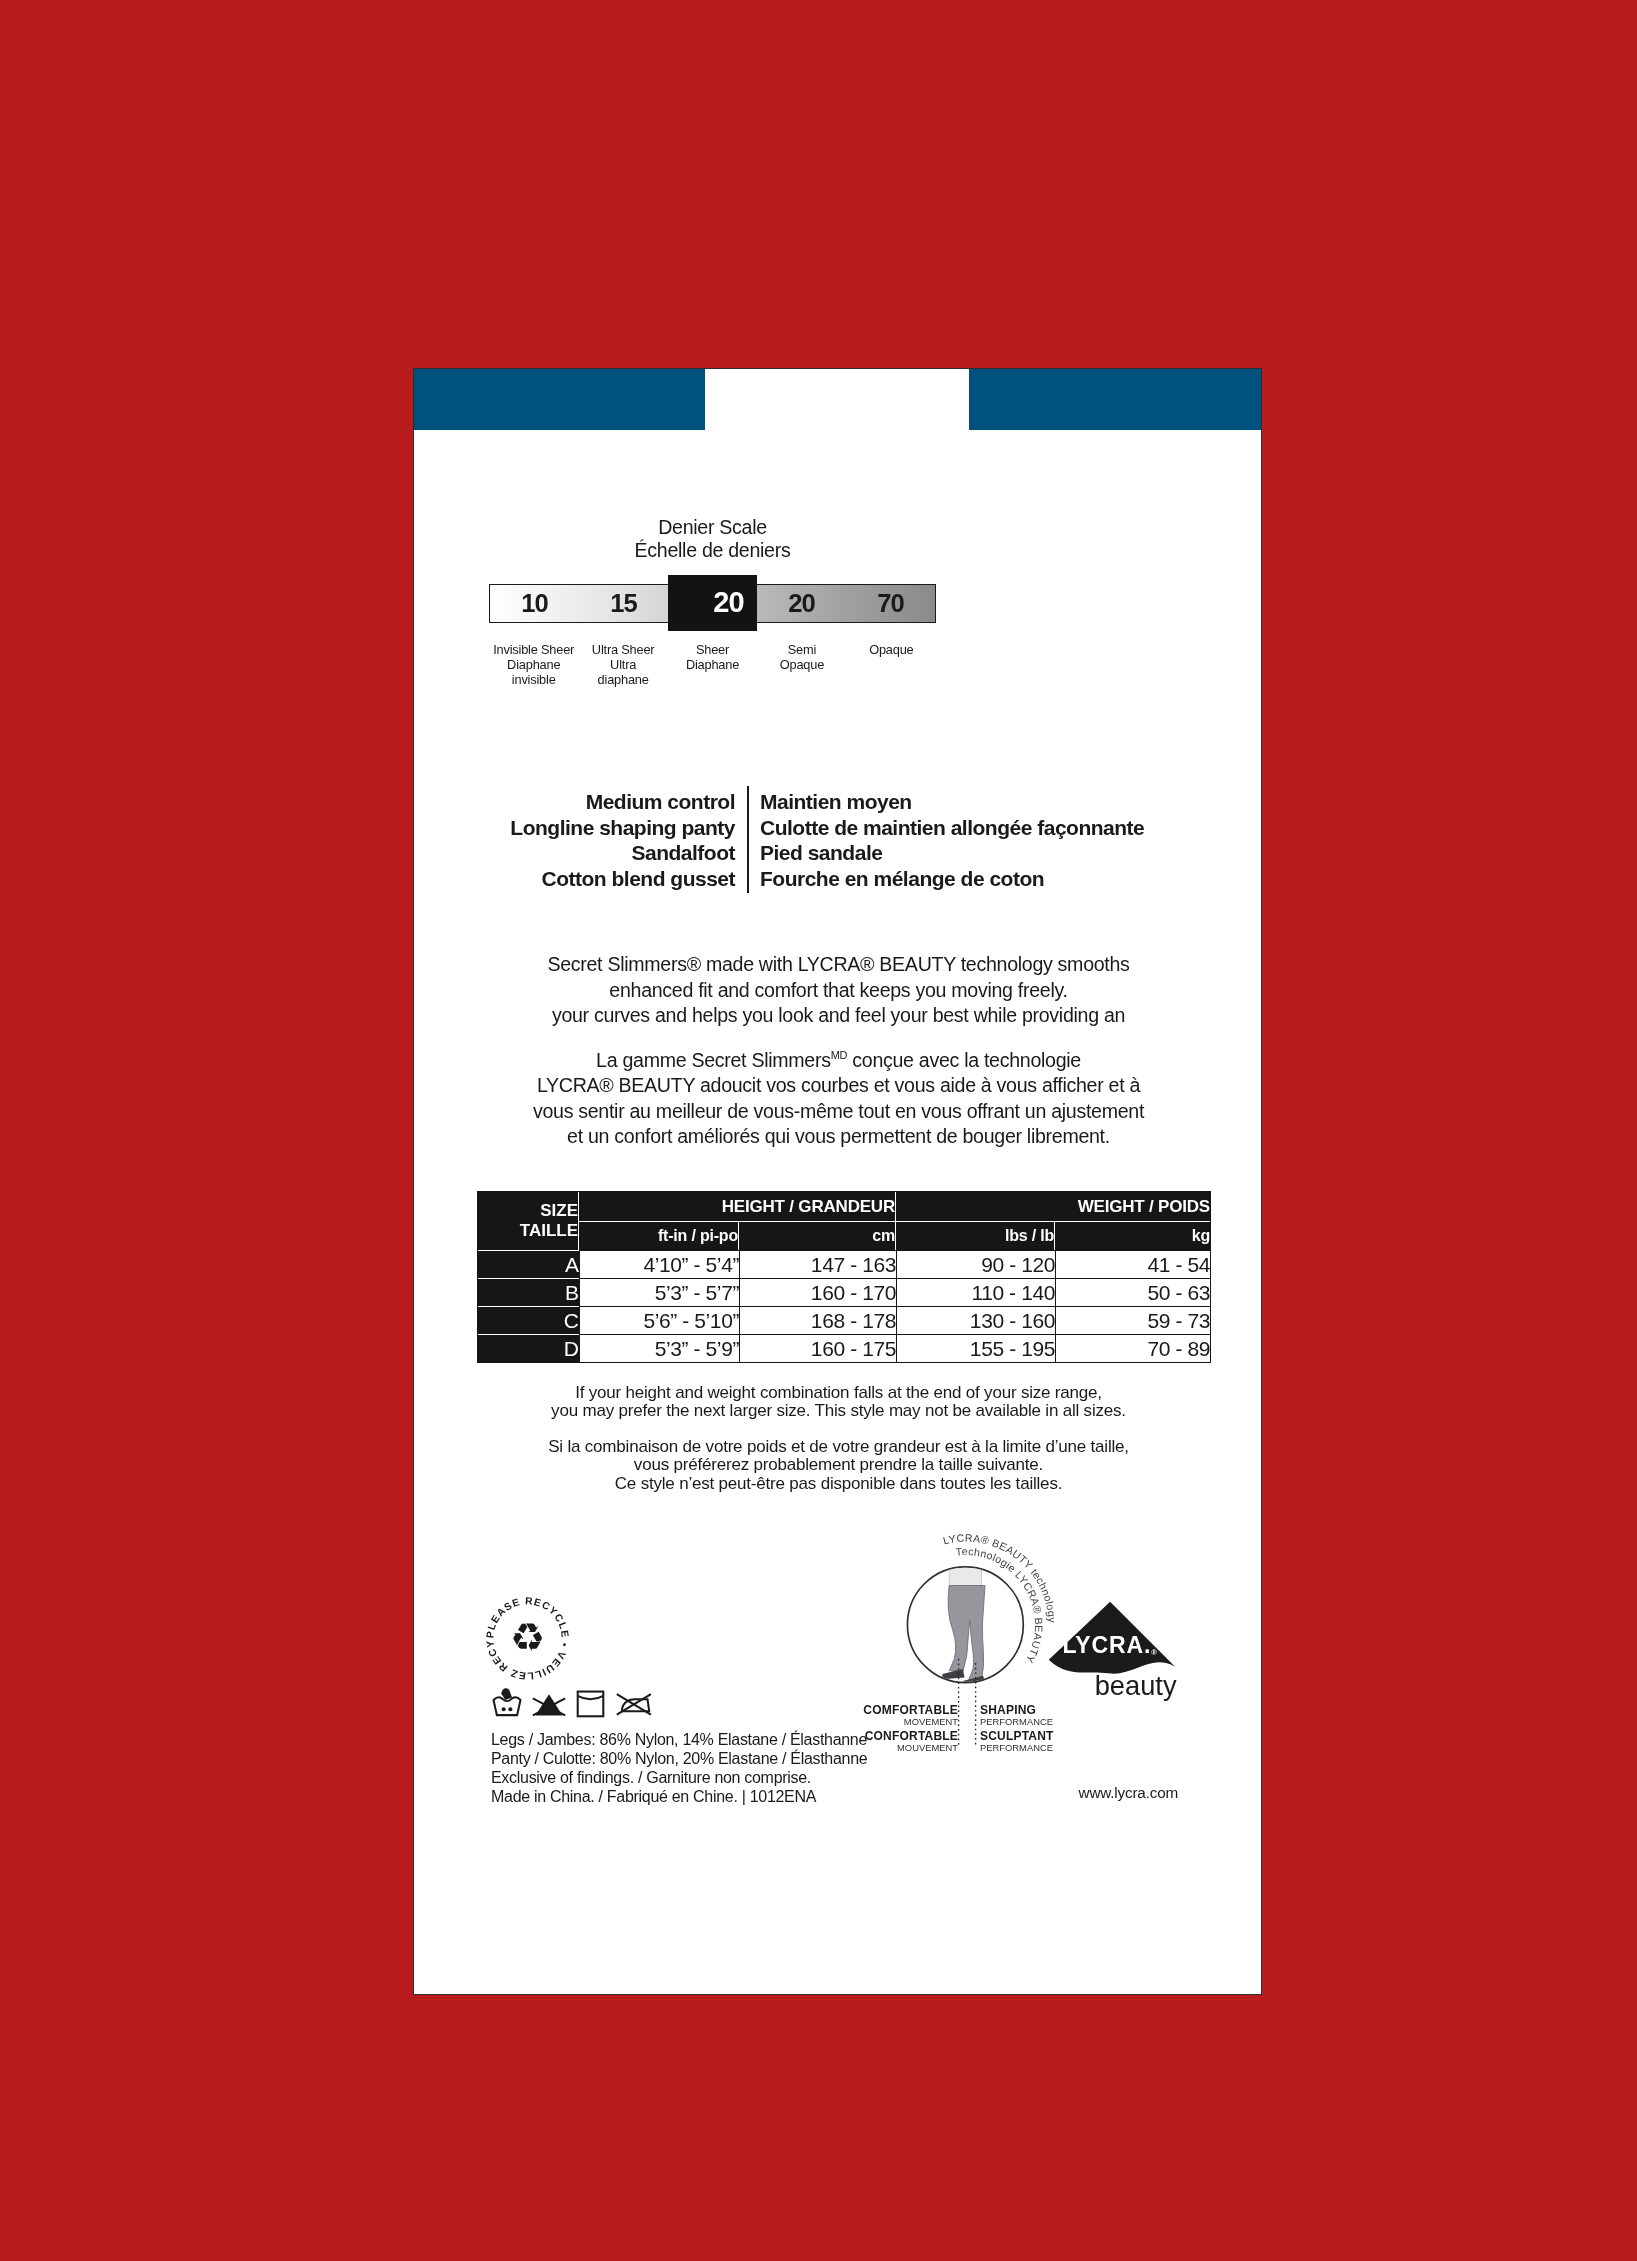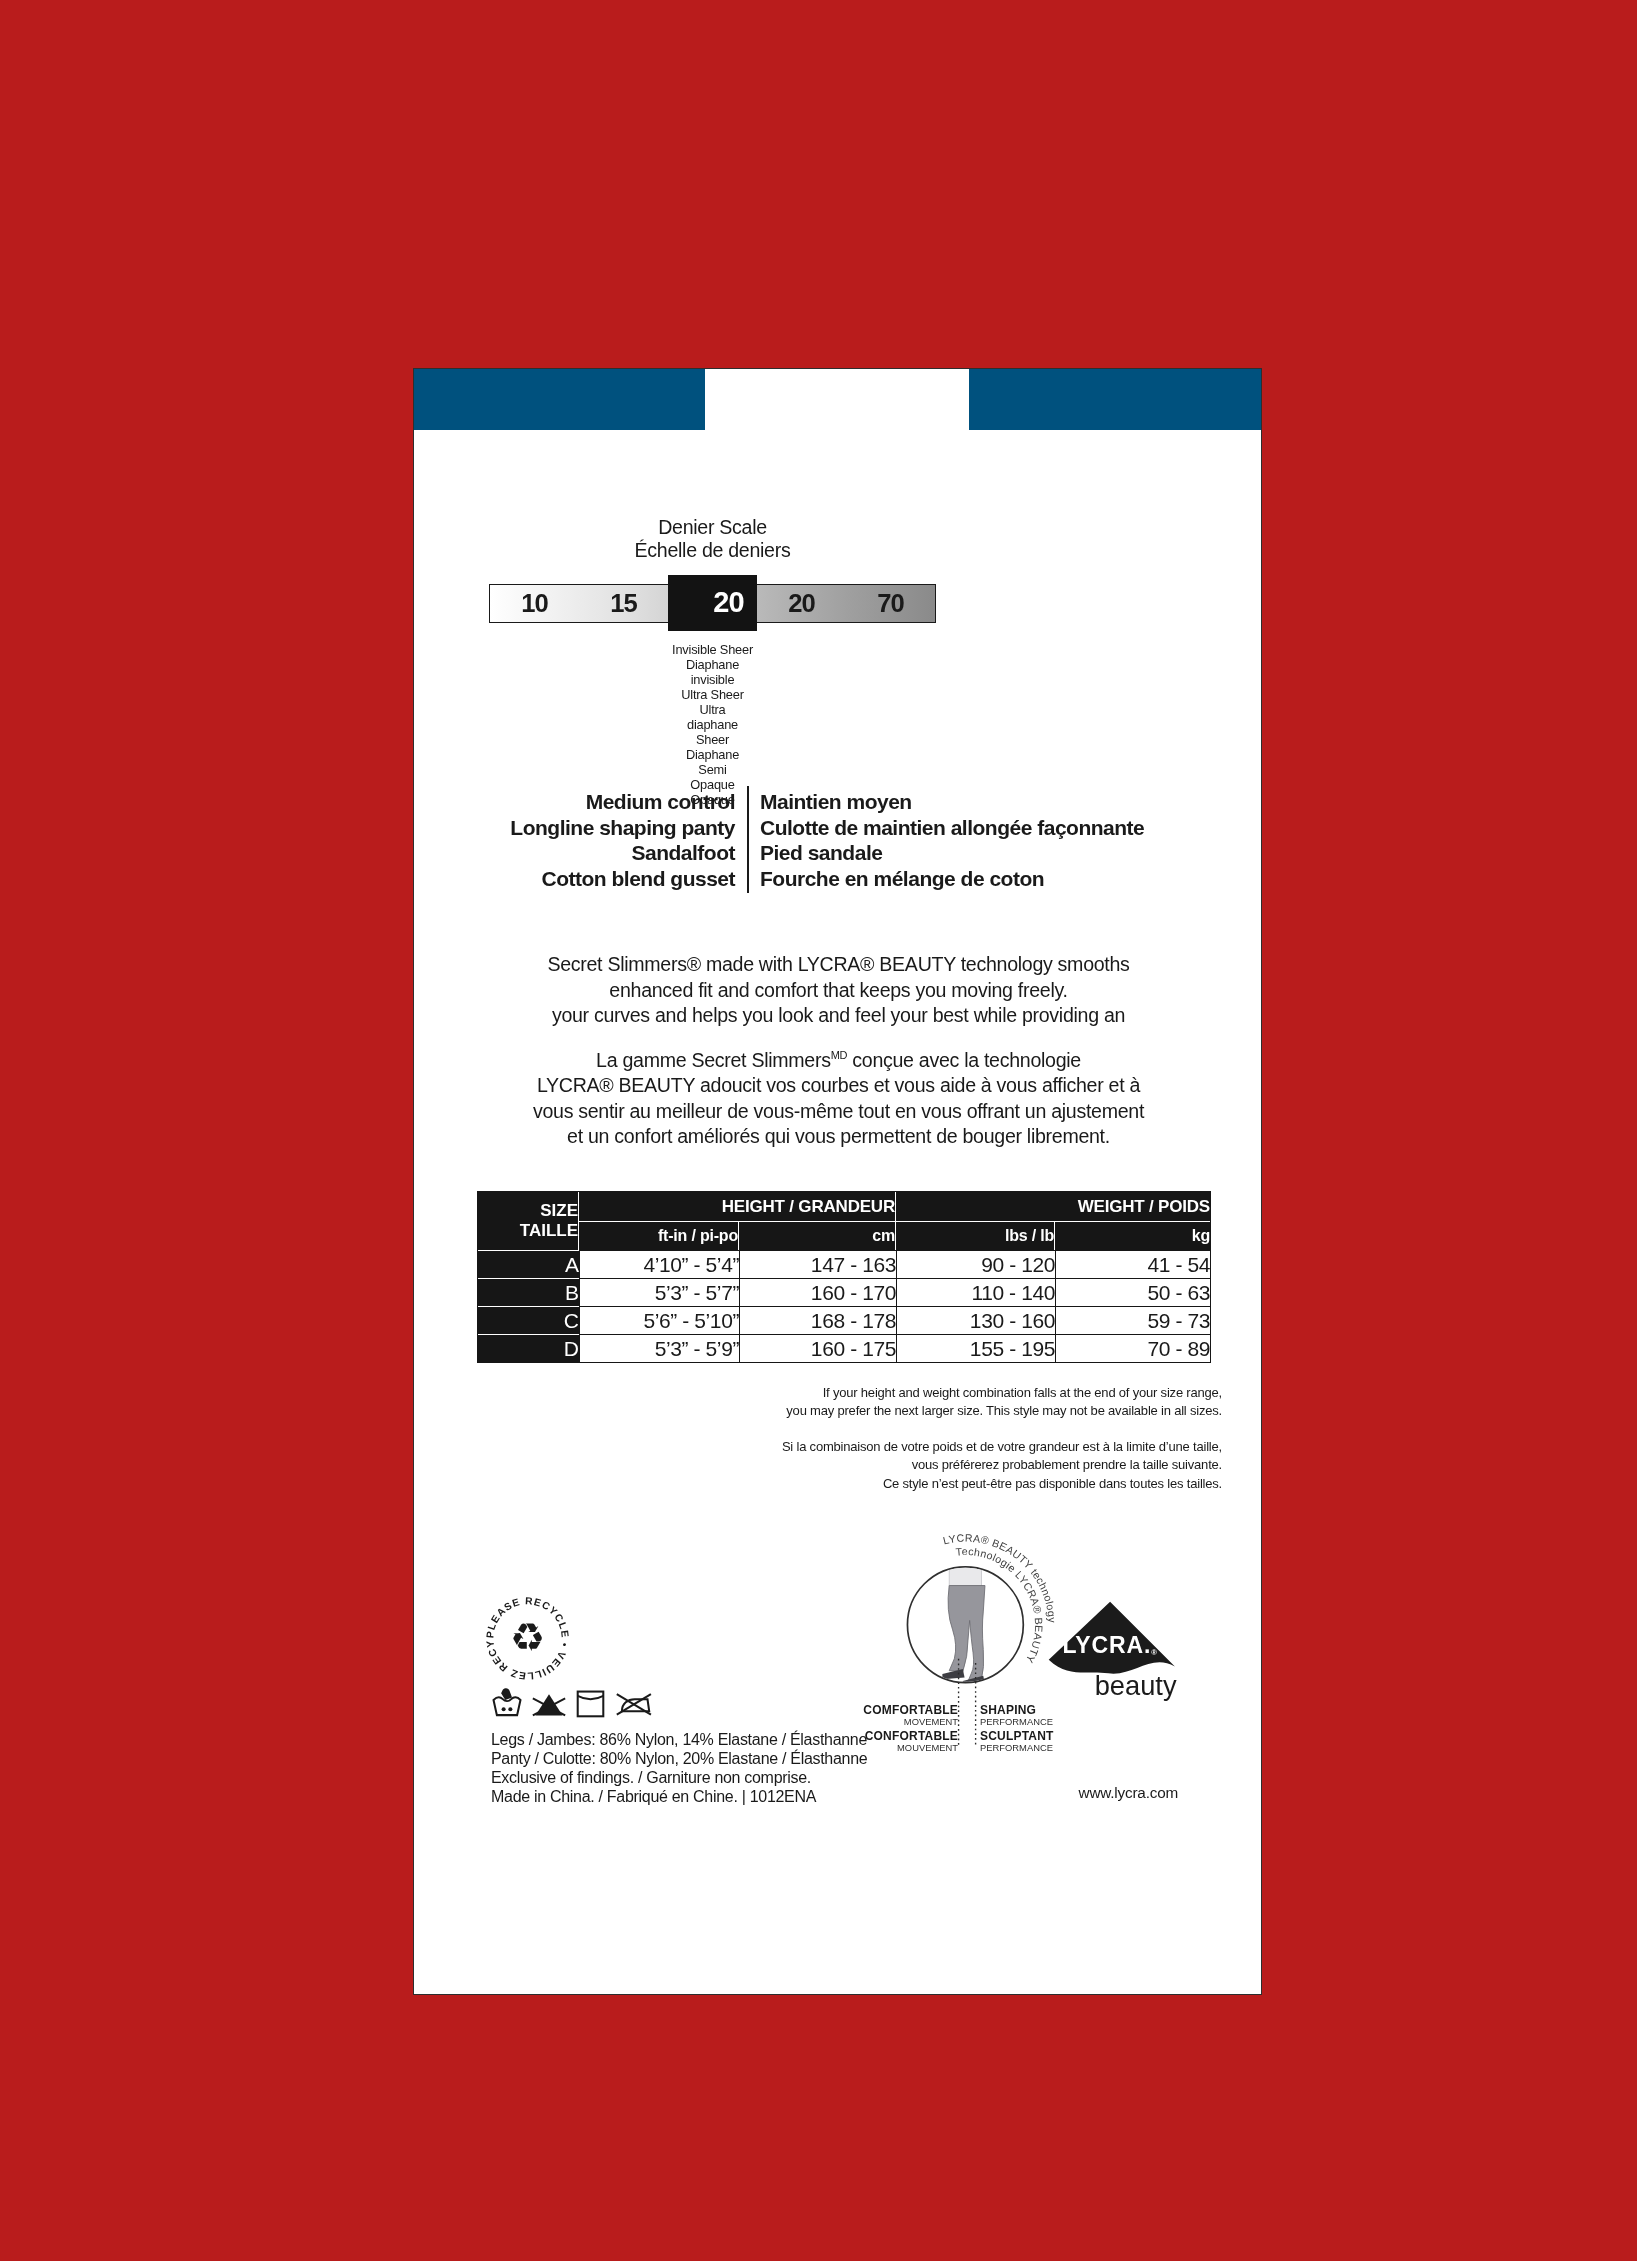--- a/index.html
+++ b/index.html
@@ -17,21 +17,21 @@
   
   .denier-title { left:75px; top:147px; width:447px; text-align:center;
                   font-size:19.6px; line-height:23px; letter-spacing:-0.3px; }
   .scale-bar { left:75px; top:215px; width:447px; height:39px;
                border:1.7px solid #1a1a1a; display:flex;
                background:linear-gradient(90deg,#ffffff 0%,#e2e2e2 30%,#c0c0c0 55%,#a0a0a0 80%,#8a8a8a 100%); }
   .scale-cell { flex:1 1 0; text-align:center; line-height:36px; font-size:25.6px; font-weight:bold; letter-spacing:-0.9px; }
   .scale-active { position:absolute; left:40%; top:-10.2px; width:20%; height:56px; background:#131313;
                   color:#fff; display:flex; align-items:center; justify-content:center;
                   font-size:29px; font-weight:bold; letter-spacing:-0.9px;padding-left:32px; }
-  .scale-labels { left:75px; top:273px; width:447px; display:flex;flex-direction:column; }
+  .scale-labels { left:75px; top:273px; width:447px; display:flex; }
   .scale-label { flex:1 1 0; text-align:center; font-size:12.8px; line-height:15px; letter-spacing:-0.2px; }
 
   
   .feat-en { left:0; top:420px; width:321px; text-align:right; }
   .feat-fr { left:346px; top:420px; width:498px; text-align:left; }
   .feat-line { font-size:21px; font-weight:bold; line-height:25.6px; letter-spacing:-0.5px; white-space:nowrap; }
   .feat-divider { left:333px; top:417px; width:1.7px; height:107px; background:#1a1a1a; }
 
   
   .desc { left:41px; top:583px; width:767px; text-align:center; font-size:19.6px; line-height:25.6px; letter-spacing:-0.3px; }
@@ -48,21 +48,21 @@
   .sub-head { height:28px; font-size:16px; letter-spacing:-0.2px; }
   .c-ftin { width:160px; } .c-cm { width:157px; } .c-lbs { width:159px; } .c-kg { width:155px;margin-top:21px; }
   .br-w { border-right:1.7px solid #fff; }
   .bb-w { border-bottom:1.7px solid #fff;margin-top:32px; }
   .letter-cell { background:#161616; color:#fff; font-size:21px; height:28px; }
   .bt-w { border-top:1.7px solid #fff; }
   .data-cell { background:#fff; font-size:21px; letter-spacing:-0.4px; height:28px;
                border-left:1.7px solid #161616; border-top:1.7px solid #161616; }
 
   
-  .note { left:41px; width:767px; text-align:right; font-size:13px; line-height:18.3px; letter-spacing:-0.2px; }
+  .note { left:41px; width:767px; text-align:center; font-size:17px; line-height:18.3px; letter-spacing:-0.2px; }
   .note-en { top:1015px; } .note-fr { top:1069px; }
 
   
   .materials { left:77px; top:1361px; font-size:16px; line-height:19px; letter-spacing:-0.3px; }
   .care-row { left:77px; top:1318px; display:flex; gap:9.4px; align-items:flex-end; }
   .benefit-left { left:351px; top:1335px; width:193px; text-align:right; }
   .benefit-right { left:566px; top:1335px; width:196px; text-align:left; }
   .ben-big { font-size:12px; font-weight:bold; line-height:12.8px; letter-spacing:0.2px; }
   .ben-small { font-size:9.4px; line-height:10.2px; margin-bottom:3.4px; color:#2e2e2e; }
   .website { left:588px; top:1415px; width:176px; text-align:right; font-size:15.3px; letter-spacing:-0.2px; }

